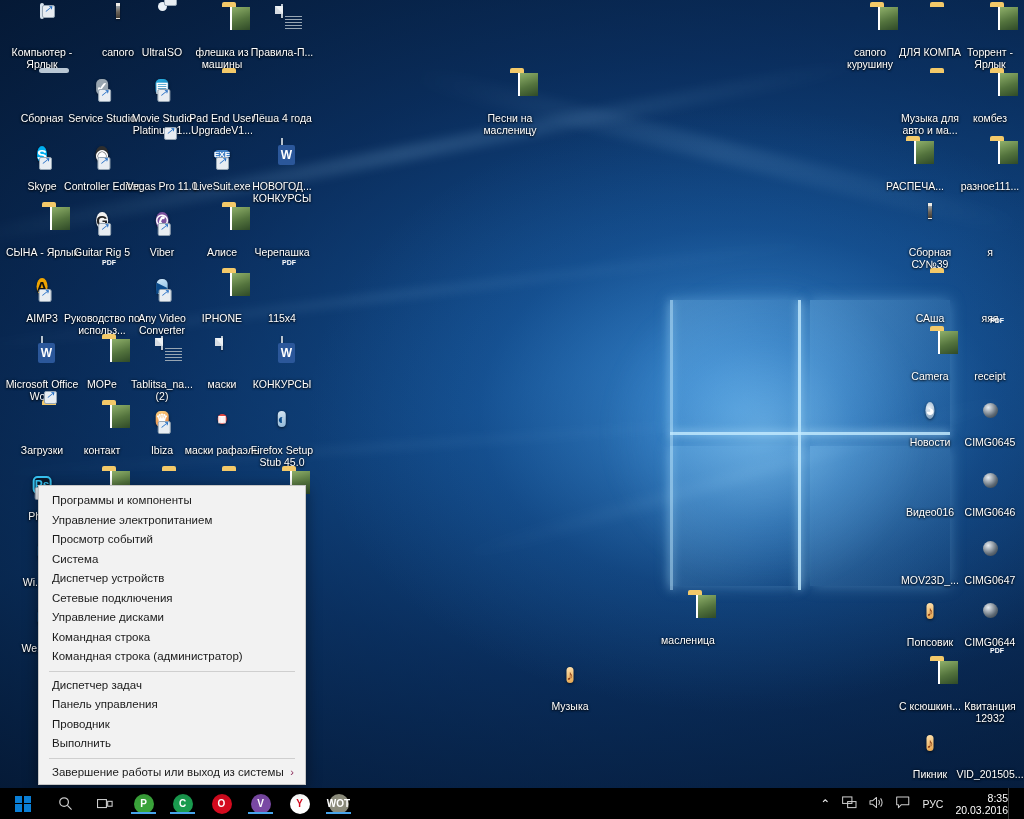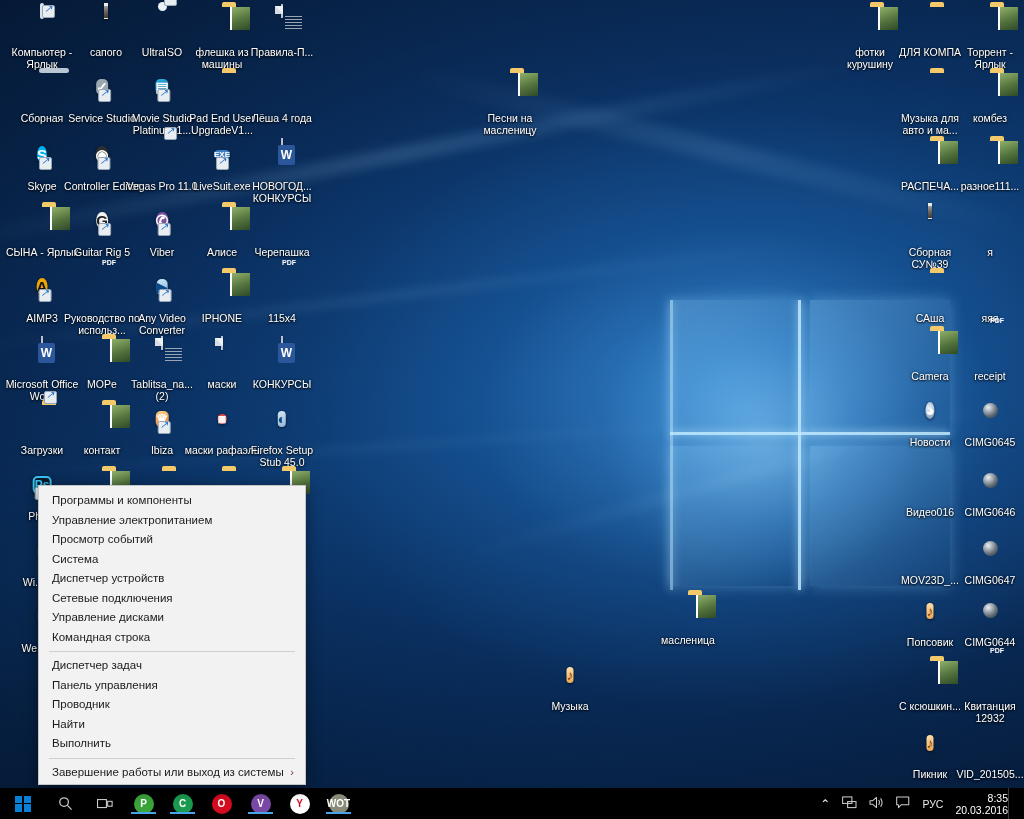--- a/index.html
+++ b/index.html
@@ -134,21 +134,21 @@
   </div>
 </div>
 
 <div id="icon-layer">
     <div class="icon" style="left: 4px; top: 6px;">
       <span class="glyph">
         <span class="art"><span class="monitor"></span><i class="shortcut"></i></span>
       </span>
       <span class="lbl">Компьютер - Ярлык</span>
     </div>
-    <div class="icon" style="left: 68px; top: 6px;">
+    <div class="icon" style="left: 80px; top: 6px;">
       <span class="glyph">
         <span class="art"><span class="photo"><i class="im"></i></span></span>
       </span>
       <span class="lbl">сапого</span>
     </div>
     <div class="icon" style="left: 124px; top: 6px;">
       <span class="glyph">
         <span class="art"><span class="cd"></span><i class="shortcut"></i></span>
       </span>
       <span class="lbl">UltraISO</span>
@@ -414,21 +414,21 @@
     <div class="icon" style="left: 532px; top: 660px;">
       <span class="glyph">
         <span class="art"><span class="sq" style="background:linear-gradient(160deg,#ffe3b0,#e6a44c);color:#8a3b10">♪</span></span>
       </span>
       <span class="lbl">Музыка</span>
     </div>
     <div class="icon" style="left: 832px; top: 6px;">
       <span class="glyph">
         <span class="art"><span class="folder open"><i class="thumb"></i></span></span>
       </span>
-      <span class="lbl">фотки курушину</span>
+      <span class="lbl">сапого курушину</span>
     </div>
     <div class="icon" style="left: 892px; top: 6px;">
       <span class="glyph">
         <span class="art"><span class="folder" style="background:#e9b84f"></span></span>
       </span>
       <span class="lbl">ДЛЯ КОМПА</span>
     </div>
     <div class="icon" style="left: 952px; top: 6px;">
       <span class="glyph">
         <span class="art"><span class="folder open"><i class="thumb"></i></span></span>
@@ -440,21 +440,21 @@
         <span class="art"><span class="folder"></span></span>
       </span>
       <span class="lbl">Музыка для авто и ма...</span>
     </div>
     <div class="icon" style="left: 952px; top: 72px;">
       <span class="glyph">
         <span class="art"><span class="folder open"><i class="thumb"></i></span></span>
       </span>
       <span class="lbl">комбез</span>
     </div>
-    <div class="icon" style="left: 892px; top: 140px;">
+    <div class="icon" style="left: 868px; top: 140px; text-align: right;">
       <span class="glyph">
         <span class="art"><span class="folder open"><i class="thumb"></i></span></span>
       </span>
       <span class="lbl">РАСПЕЧА...</span>
     </div>
     <div class="icon" style="left: 952px; top: 140px;">
       <span class="glyph">
         <span class="art"><span class="folder open"><i class="thumb"></i></span></span>
       </span>
       <span class="lbl">разное111...</span>
@@ -571,25 +571,25 @@
 
 <div id="ctxmenu">
     <div class="mi"><span>Программы и компоненты</span></div>
     <div class="mi"><span>Управление электропитанием</span></div>
     <div class="mi"><span>Просмотр событий</span></div>
     <div class="mi"><span>Система</span></div>
     <div class="mi"><span>Диспетчер устройств</span></div>
     <div class="mi"><span>Сетевые подключения</span></div>
     <div class="mi"><span>Управление дисками</span></div>
     <div class="mi"><span>Командная строка</span></div>
+    <div class="mi"><span>Командная строка (администратор)</span></div>
     <div class="msep"></div>
     <div class="mi"><span>Диспетчер задач</span></div>
     <div class="mi"><span>Панель управления</span></div>
     <div class="mi"><span>Проводник</span></div>
-    <div class="mi"><span>Найти</span></div>
     <div class="mi"><span>Выполнить</span></div>
     <div class="msep"></div>
     <div class="mi"><span>Завершение работы или выход из системы</span><span class="chev">›</span></div>
   </div>
 
 <div id="taskbar">
   <div id="startbtn">
     <span class="winlogo">
       <i></i>
         <i></i>

